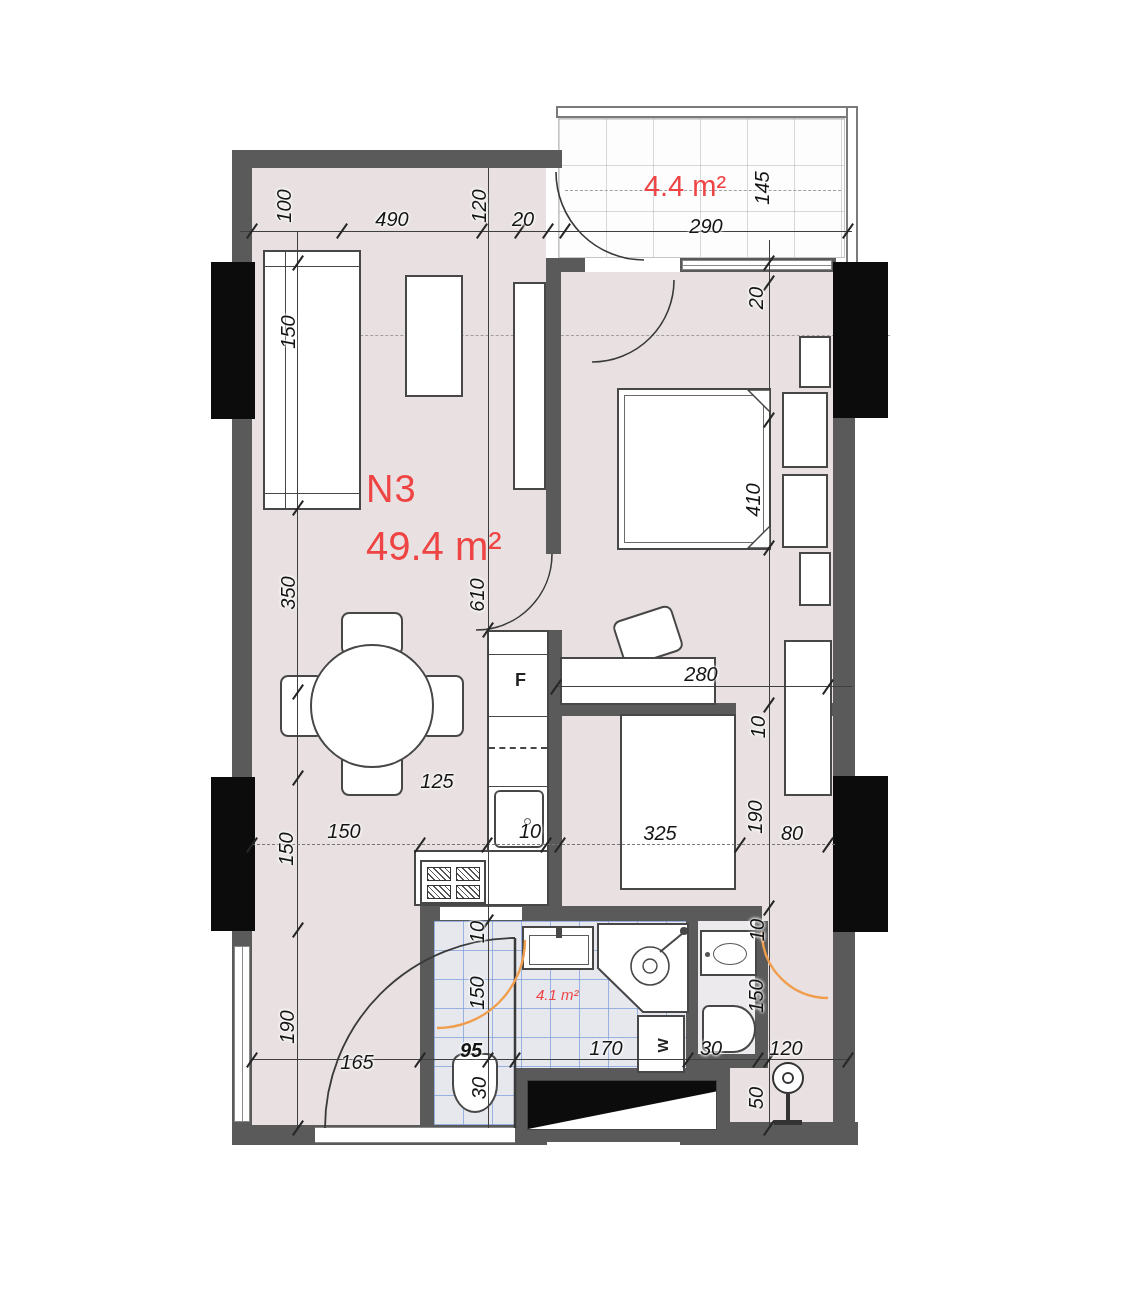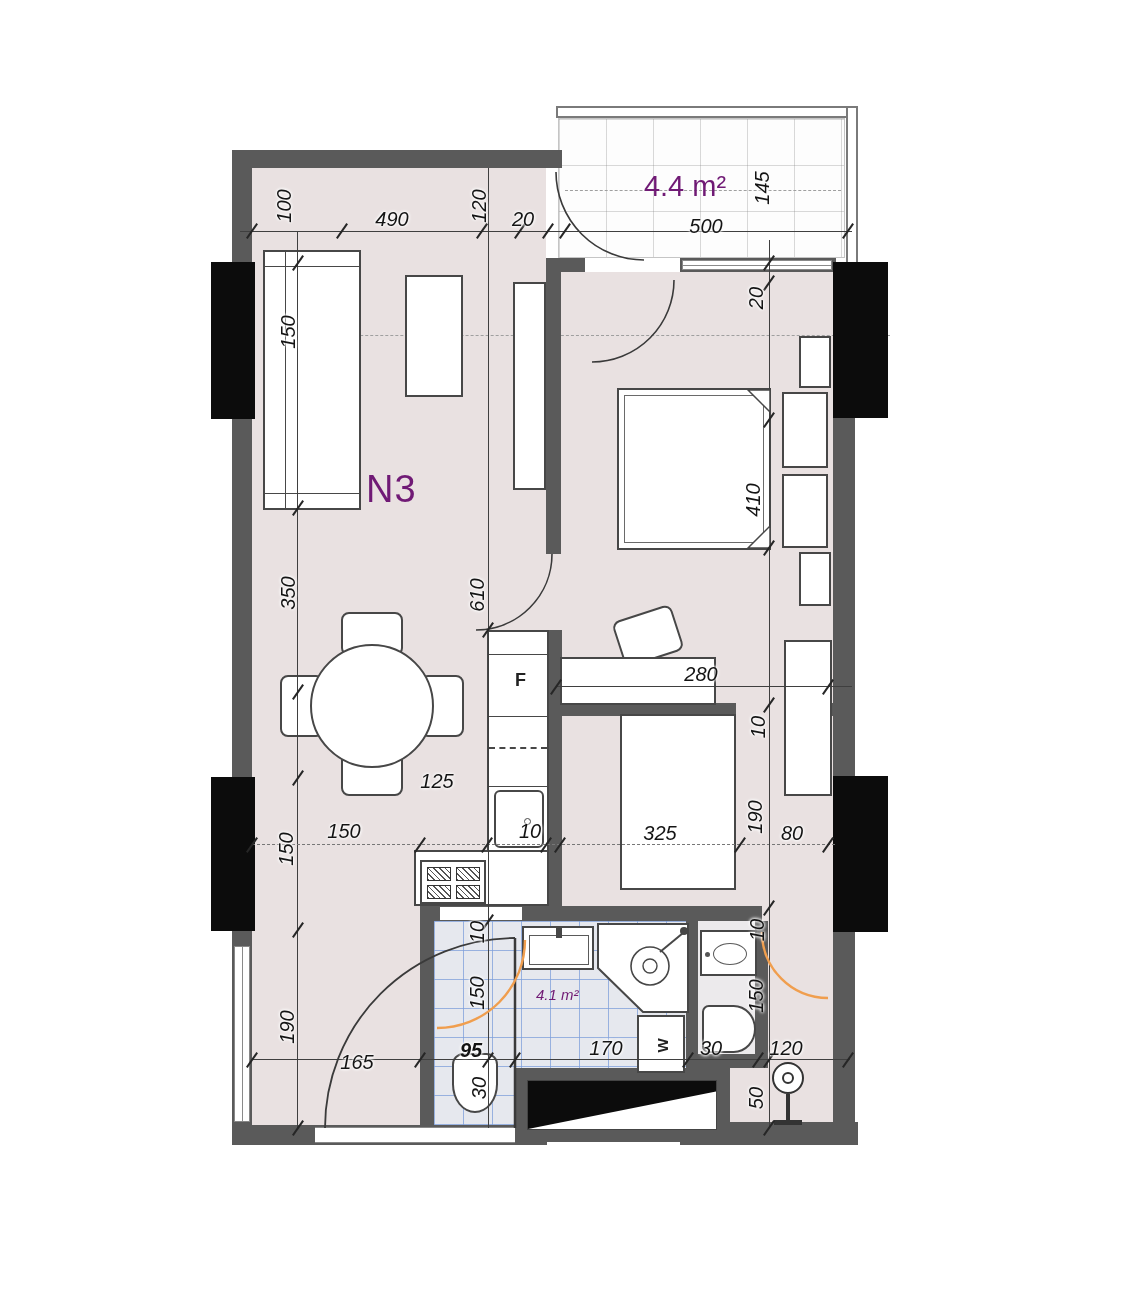--- a/index.html
+++ b/index.html
@@ -28,21 +28,21 @@
   .round{border-radius:8px}
   .dimline{background:#3f3f3f}
   .dimline.dashed{background:none;border-top:1px dashed #777}
   .axis{border-top:1px dashed #9f9f9f}
   .dim{position:absolute;font-style:italic;font-size:20px;font-weight:500;color:#141414;
        transform:translate(-50%,-50%);white-space:nowrap;
        text-shadow:0 0 3px #fff,0 0 3px #fff,0 0 4px #fff;z-index:40}
   .dim.rot{transform:translate(-50%,-50%) rotate(-90deg)}
   .tick{position:absolute;width:18px;height:0;border-top:2px solid #262626;
         transform:rotate(-55deg);z-index:39}
-  .room-label{position:absolute;color:#701a75;z-index:41}
+  .room-label{position:absolute;color:#ef4444;z-index:41}
   .lbl-big{font-size:38px;letter-spacing:1px}
   .lbl-area{font-size:40px}
   .lbl-balcony{font-size:29px;width:150px;text-align:center}
   .lbl-bath{font-size:15px;font-style:italic}
   .appl{position:absolute;color:#222;font-weight:700}
   .centerline{position:absolute;background:#8a8a8a}
   svg.overlay{position:absolute;left:0;top:0;z-index:30}
 </style>
 </head>
 <body>
@@ -191,29 +191,30 @@
     <circle cx="650" cy="966" r="19" fill="none" stroke="#474747" stroke-width="1.6"></circle>
     <circle cx="650" cy="966" r="7" fill="none" stroke="#474747" stroke-width="1.4"></circle>
     <line x1="660" y1="952" x2="683" y2="933" stroke="#474747" stroke-width="2"></line>
     <circle cx="684" cy="931" r="4" fill="#474747"></circle>
 
     <path d="M 770 390 L 748 390 L 770 412 Z" fill="#ffffff" stroke="#474747" stroke-width="1.5"></path>
     <path d="M 770 548 L 748 548 L 770 526 Z" fill="#ffffff" stroke="#474747" stroke-width="1.5"></path>
   </svg>
 
   <div class="room-label lbl-big" style="left:366px;top:468px">N3</div>
+  <div class="room-label lbl-area" style="left:366px;top:524px">49.4 m²</div>
   <div class="room-label lbl-balcony" style="left:610px;top:170px">4.4 m²</div>
   <div class="room-label lbl-bath" style="left:536px;top:986px">4.1 m²</div>
 
   <div class="abs" style="left:0;top:0;width:1125px;height:1300px;pointer-events:none">
       <span class="dim rot" style="left: 284px; top: 206px;">100</span>
       <span class="dim" style="left: 392px; top: 219px;">490</span>
       <span class="dim rot" style="left: 479px; top: 206px;">120</span>
       <span class="dim" style="left: 523px; top: 219px;">20</span>
-      <span class="dim" style="left: 706px; top: 226px;">500</span>
+      <span class="dim" style="left: 706px; top: 226px;">290</span>
       <span class="dim rot" style="left: 762px; top: 188px;">145</span>
       <span class="dim rot" style="left: 756px; top: 298px;">20</span>
       <span class="dim rot" style="left: 753px; top: 500px;">410</span>
       <span class="dim rot" style="left: 758px; top: 727px;">10</span>
       <span class="dim rot" style="left: 755px; top: 817px;">190</span>
       <span class="dim rot" style="left: 757px; top: 930px;">10</span>
       <span class="dim rot" style="left: 756px; top: 996px;">150</span>
       <span class="dim rot" style="left: 756px; top: 1098px;">50</span>
       <span class="dim rot" style="left: 288px; top: 332px;">150</span>
       <span class="dim rot" style="left: 288px; top: 593px;">350</span>

